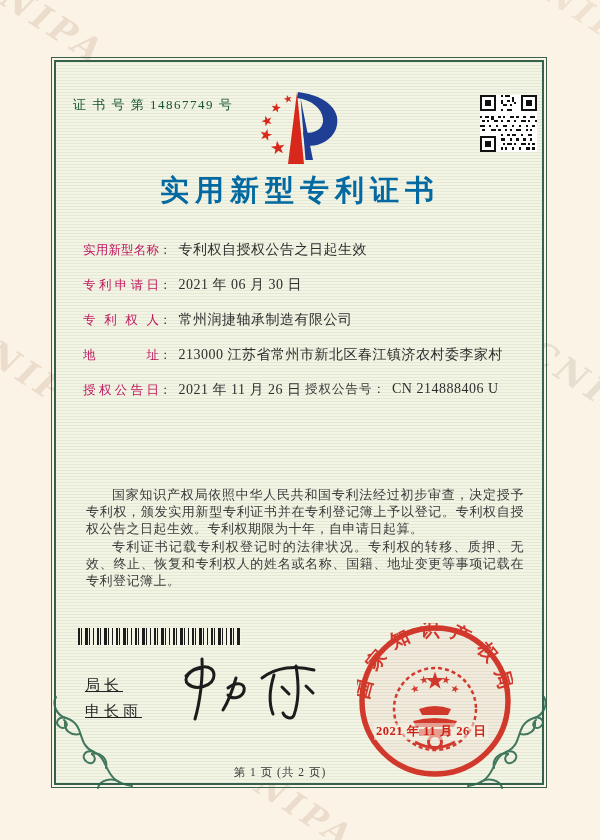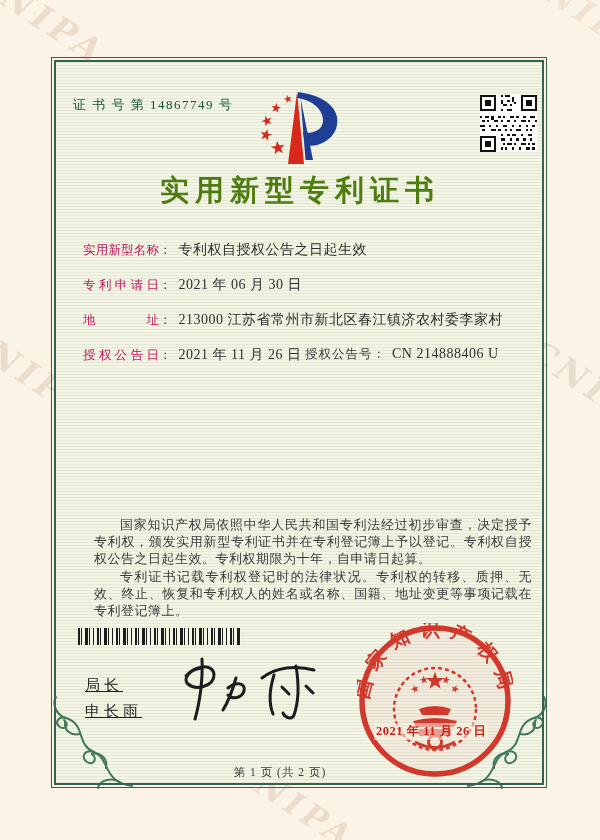--- a/index.html
+++ b/index.html
@@ -54,41 +54,41 @@
 
   .cert-no{
     position:absolute;left:73px;top:96px;
     font-size:13px;letter-spacing:1.5px;color:#14532d;
   }
   .logo{position:absolute;left:243px;top:88px;width:112px;height:78px;}
   .qr{position:absolute;left:480px;top:95px;width:57px;height:57px;}
 
   .title{
     position:absolute;left:0;top:171px;width:600px;
-    text-align:center;font-size:29px;font-weight:bold;color:#4d7c0f;
+    text-align:center;font-size:29px;font-weight:bold;color:#0369a1;
     letter-spacing:6px;
   }
 
   .rows{position:absolute;left:83px;top:241px;width:450px;}
   .row{position:relative;height:35px;font-size:14px;color:#2e2e2e;}
   .f-label{
     display:inline-block;width:76px;
     font-size:12.5px;color:#be185d;
     text-align:justify;text-align-last:justify;
     vertical-align:baseline;
   }
   .f-colon{font-size:12.5px;color:#3a3a3a;}
   .f-value{margin-left:7px;font-size:14px;letter-spacing:0.5px;}
   .pair2{position:absolute;left:222px;top:0;}
   .pair2 .f-label2{font-size:12.5px;letter-spacing:1px;color:#3a3a3a;}
 
   .paras{
-    position:absolute;left:94px;top:486px;width:438px;
+    position:absolute;left:86px;top:486px;width:438px;
     font-size:13px;line-height:17.2px;color:#3b3b3b;
-    text-align:justify;letter-spacing:0.5px;margin-top:30px;
+    text-align:justify;letter-spacing:0.5px;
   }
   .paras p{margin:0;text-indent:26px;}
 
   .barcode{
     position:absolute;left:78px;top:628px;width:163px;height:17px;
     background:repeating-linear-gradient(90deg,
       #1c1c1c 0px,#1c1c1c 2px,#f4f4e5 2px,#f4f4e5 3px,
       #1c1c1c 3px,#1c1c1c 4px,#f4f4e5 4px,#f4f4e5 7px,
       #1c1c1c 7px,#1c1c1c 10px,#f4f4e5 10px,#f4f4e5 11px,
       #1c1c1c 11px,#1c1c1c 12px,#f4f4e5 12px,#f4f4e5 15px,
@@ -199,20 +199,23 @@
     <div class="title">实用新型专利证书</div>
 
     <div class="rows">
       <div class="row">
         <span class="f-label">实用新型名称</span><span class="f-colon">：</span><span class="f-value">专利权自授权公告之日起生效</span>
       </div>
       <div class="row">
         <span class="f-label">专利申请日</span><span class="f-colon">：</span><span class="f-value">2021 年 06 月 30 日</span>
       </div>
       <div class="row">
+        <span class="f-label">专利权人</span><span class="f-colon">：</span><span class="f-value">常州润捷轴承制造有限公司</span>
+      </div>
+      <div class="row">
         <span class="f-label">地址</span><span class="f-colon">：</span><span class="f-value">213000 江苏省常州市新北区春江镇济农村委李家村</span>
       </div>
       <div class="row">
         <span class="f-label">授权公告日</span><span class="f-colon">：</span><span class="f-value">2021 年 11 月 26 日</span>
         <span class="pair2">
           <span class="f-label2">授权公告号</span><span class="f-colon">：</span><span class="f-value">CN 214888406 U</span>
         </span>
       </div>
     </div>
 

